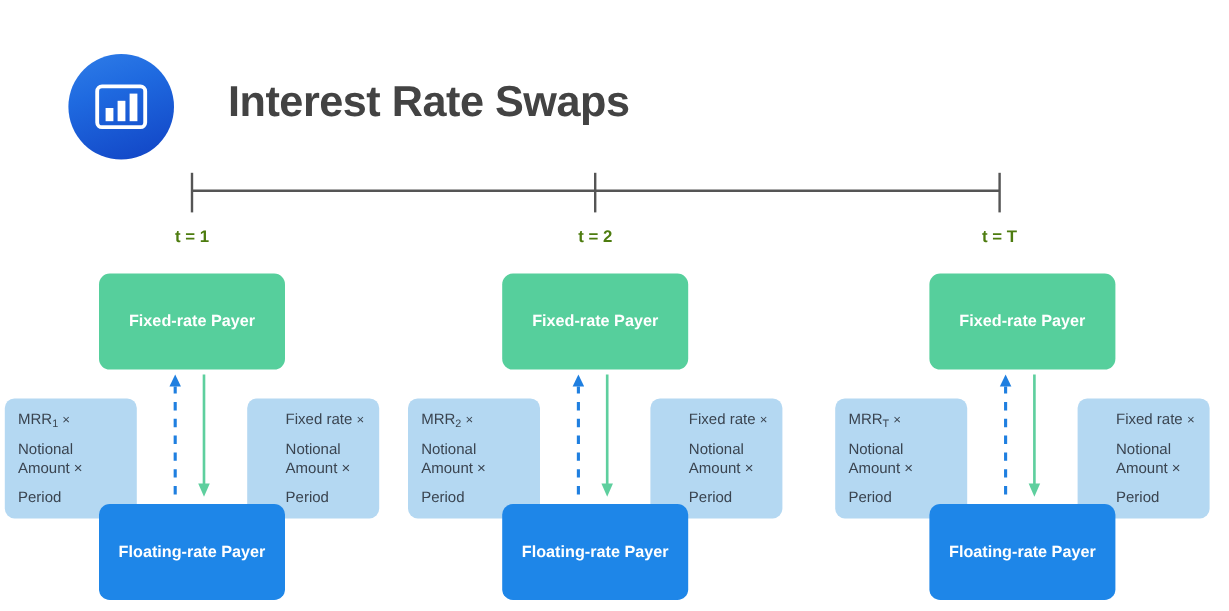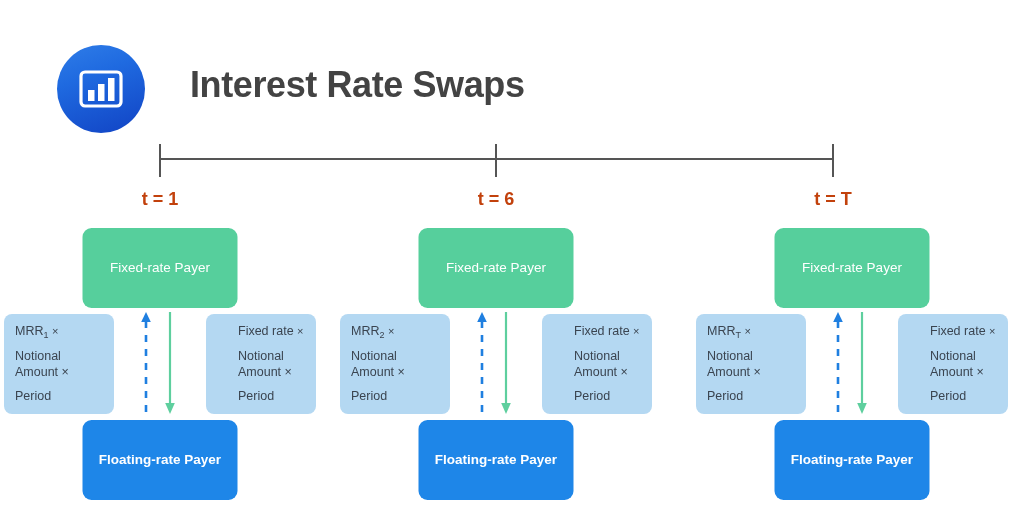--- a/index.html
+++ b/index.html
@@ -42,23 +42,23 @@
 
   
   #timeline {
     position: absolute;
     left: 0; top: 0;
     width: 1024px; height: 509px;
     pointer-events: none;
   }
   .tl-label {
     position: absolute;
-    font-size: 18px;
-    font-weight: bold;
-    color: #c2410c;
+    font-size: 14px;
+    font-weight: bold;
+    color: #4d7c0f;
     white-space: nowrap;
     transform: translateX(-50%);
   }
 
   
   .swap-group {
     position: absolute;
     top: 228px;
     width: 312px;
     height: 272px;
@@ -70,21 +70,21 @@
     top: 0;
     width: 155px;
     height: 80px;
     background: #56cf9c;
     border-radius: 9px;
     display: flex;
     align-items: center;
     justify-content: center;
     color: #ffffff;
     font-size: 13.5px;
-    font-weight: normal;
+    font-weight: bold;
     text-align: center;
     line-height: 1.32;
     padding: 0 6px;
     box-sizing: border-box;
   }
   .box-floating {
     position: absolute;
     left: 50%;
     transform: translateX(-50%);
     top: 192px;
@@ -98,21 +98,21 @@
     color: #ffffff;
     font-size: 13.5px;
     font-weight: bold;
     text-align: right;
     line-height: 1.38;
     padding: 0 14px;
     box-sizing: border-box;
   }
   .leg-box {
     position: absolute;
-    top: 86px;
+    top: 104px;
     width: 110px;
     min-height: 96px;
     background: #b4d8f2;
     border-radius: 8px;
     box-sizing: border-box;
     padding: 10px 11px 9px 11px;
     color: #3a4450;
     font-size: 12.5px;
     line-height: 1.26;
   }
@@ -159,21 +159,21 @@
 </div>
 
 <svg id="timeline" width="1024" height="509" viewBox="0 0 1024 509">
   <line x1="160" y1="159" x2="833" y2="159" stroke="#555555" stroke-width="2"></line>
   <line x1="160" y1="144" x2="160" y2="177" stroke="#555555" stroke-width="2"></line>
   <line x1="496" y1="144" x2="496" y2="177" stroke="#555555" stroke-width="2"></line>
   <line x1="833" y1="144" x2="833" y2="177" stroke="#555555" stroke-width="2"></line>
 </svg>
 
 <div class="tl-label" style="left:160px; top:189px;">t = 1</div>
-<div class="tl-label" style="left:496px; top:189px;">t = 6</div>
+<div class="tl-label" style="left:496px; top:189px;">t = 2</div>
 <div class="tl-label" style="left:833px; top:189px;">t = T</div>
 
 <div class="swap-group" style="left:4px;">
 
   <div class="box-fixed">Fixed-rate Payer</div>
 
   <div class="leg-box left">
     <p class="leg-line">
       <span>MRR</span><sub>1</sub>
       <span class="leg-x">×</span>

